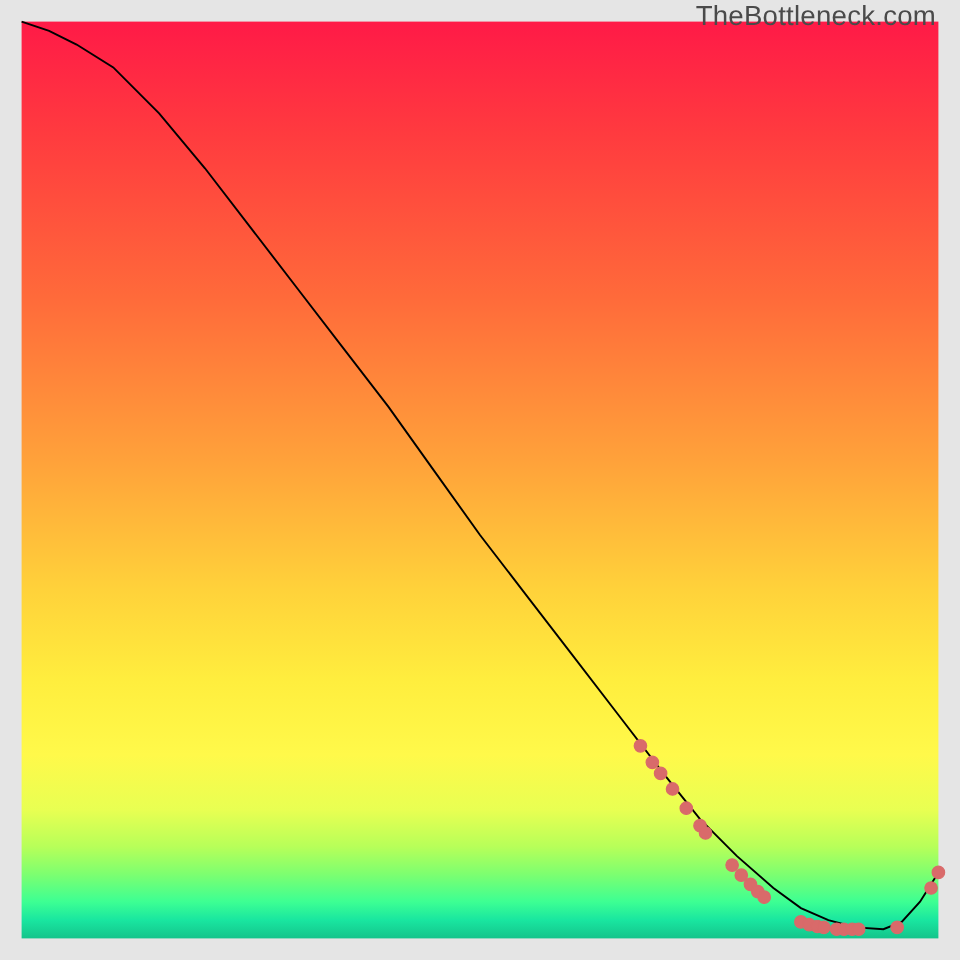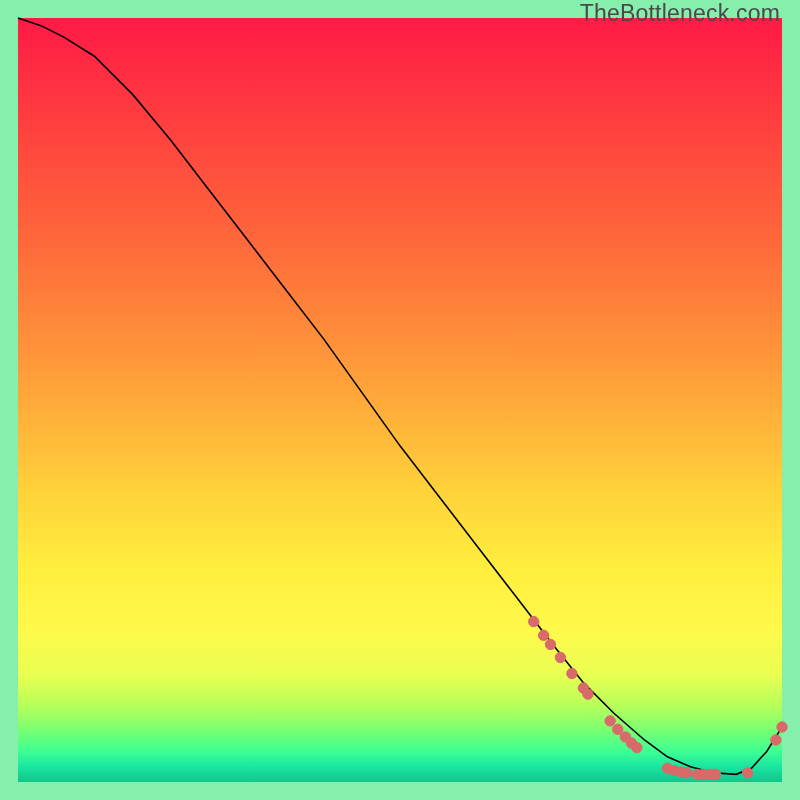--- a/index.html
+++ b/index.html
@@ -8,21 +8,21 @@
     width: 800px;
     height: 800px;
     background: #000;
     overflow: hidden;
     font-family: Arial, Helvetica, sans-serif;
   }
   .frame {
     position: relative;
     width: 800px;
     height: 800px;
-    background: #86efac;
+    background: #e5e5e5;
   }
   .plot {
     position: absolute;
     left: 18px;
     top: 18px;
     width: 764px;
     height: 764px;
     
     background: linear-gradient(
       to bottom,

